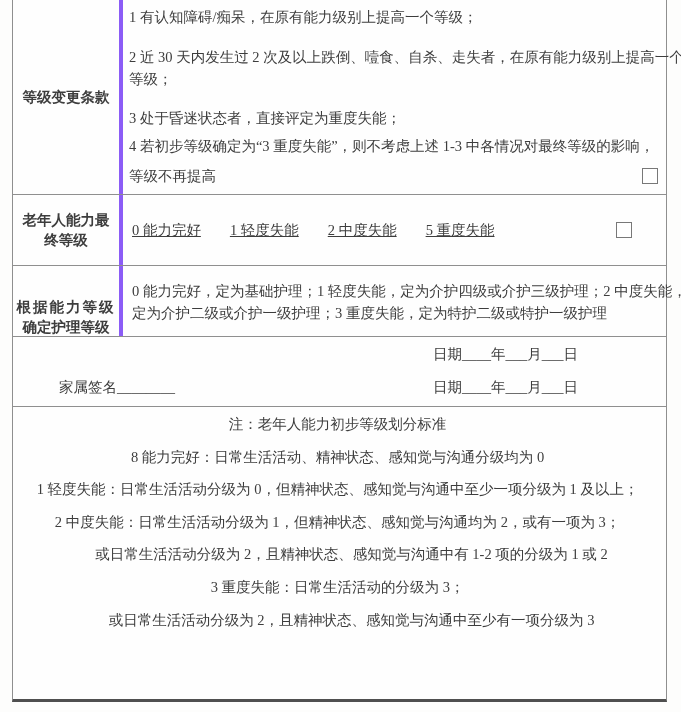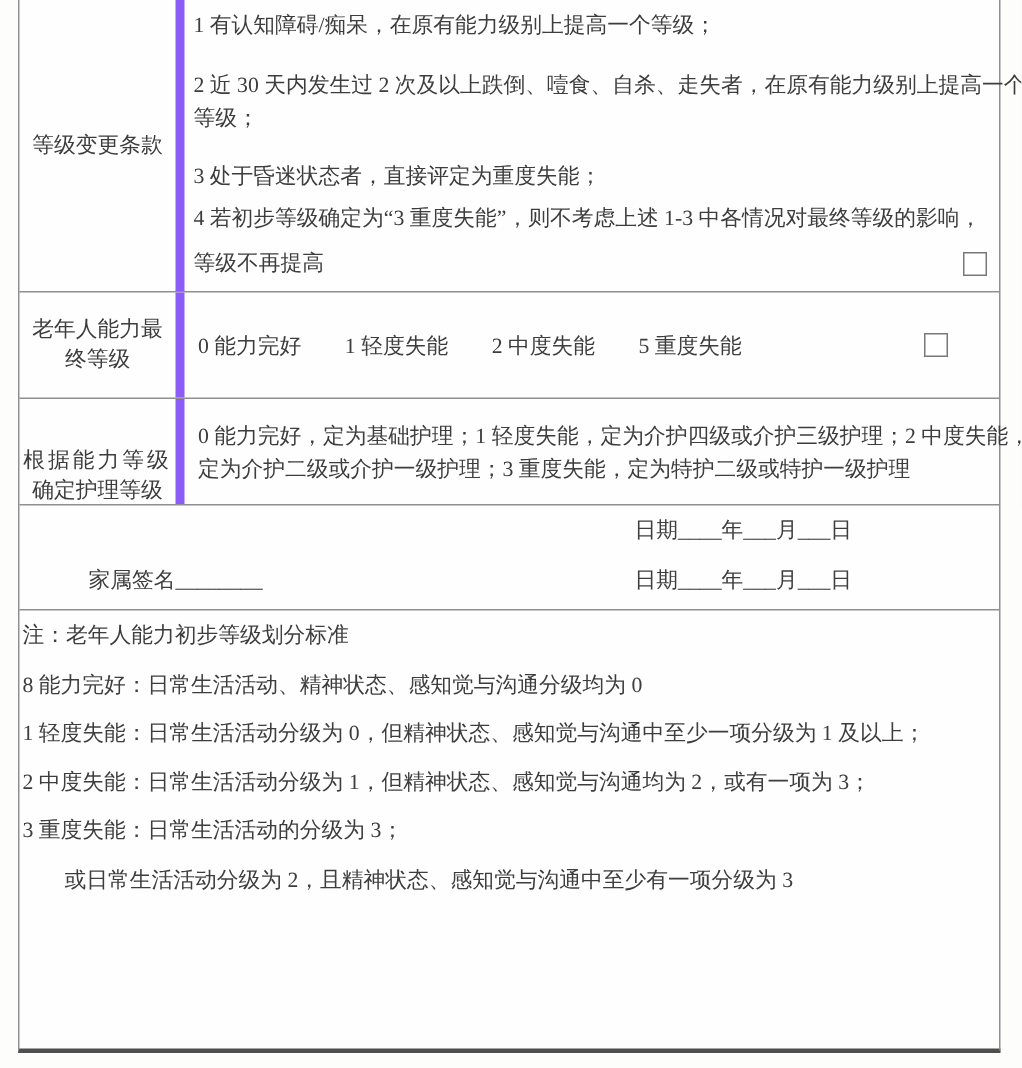--- a/index.html
+++ b/index.html
@@ -14,48 +14,48 @@
     border-bottom:3px solid #4f4f4f;
     display:flex;flex-direction:column;box-sizing:border-box;background:#fefefe;
   }
   .row{display:flex;border-bottom:1px solid #8f8f8f;box-sizing:border-box;}
   .row1{height:195px;}
   .row2{height:71px;}
   .row3{height:71px;}
   .row4{height:70px;}
   .row5{flex:1;border-bottom:none;}
   .labelcell{
-    width:110px;border-right:6px solid #8b5cf6;box-sizing:border-box;
+    width:110px;border-right:4px solid #8b5cf6;box-sizing:border-box;
     display:flex;flex-direction:column;align-items:center;justify-content:center;
-    text-align:right;line-height:20px;flex-shrink:0;
+    text-align:right;line-height:20px;flex-shrink:0;font-weight:bold;
   }
   .labelcell .sp{letter-spacing:2px;margin-top:32px;}
   .content{flex:1;position:relative;box-sizing:border-box;padding:0 8px 0 6px;}
   .c1{padding-top:6px;}
   .line{line-height:22px;white-space:nowrap;}
   .gap18{margin-top:18px;}
   .gap17{margin-top:17px;}
   .gap6{margin-top:6px;}
   .gap8{margin-top:8px;}
   .flexline{display:flex;align-items:center;}
   .checkbox{
     display:inline-block;width:16px;height:16px;background:#fff;
     border:1px solid #787878;box-sizing:border-box;flex-shrink:0;
   }
   .cb-right{margin-left:auto;margin-right:26px;}
-  .c2{display:flex;align-items:center;padding-left:9px;}
+  .c2{display:flex;align-items:center;padding-left:9px;text-decoration:underline;}
   .opt{margin-right:29px;white-space:nowrap;}
   .c3{padding-top:14px;padding-left:9px;}
   .c3 .line{line-height:22px;}
   .sigline{position:relative;line-height:33px;height:33px;white-space:nowrap;}
   .signame{margin-left:40px;}
-  .sigdate{position:absolute;left:404px;top:0;}
+  .sigdate{position:absolute;left:414px;top:0;}
   .c4{padding-top:1px;}
   .c5{padding:1px 6px 0 2px;}
-  .note-line{line-height:32.6px;white-space:nowrap;}
+  .note-line{line-height:32.6px;white-space:nowrap;text-align:center;}
   .note-indent{padding-left:28px;}
 </style>
 </head>
 <body>
 
 <div class="doc">
   <div class="tbl">
 
     <div class="row row1">
       <div class="labelcell">
@@ -110,19 +110,20 @@
         </div>
       </div>
     </div>
 
     <div class="row row5">
       <div class="content c5">
         <div class="note-line">注：老年人能力初步等级划分标准</div>
         <div class="note-line">8 能力完好：日常生活活动、精神状态、感知觉与沟通分级均为 0</div>
         <div class="note-line">1 轻度失能：日常生活活动分级为 0，但精神状态、感知觉与沟通中至少一项分级为 1 及以上；</div>
         <div class="note-line">2 中度失能：日常生活活动分级为 1，但精神状态、感知觉与沟通均为 2，或有一项为 3；</div>
+        <div class="note-line note-indent">或日常生活活动分级为 2，且精神状态、感知觉与沟通中有 1-2 项的分级为 1 或 2</div>
         <div class="note-line">3 重度失能：日常生活活动的分级为 3；</div>
         <div class="note-line note-indent">或日常生活活动分级为 2，且精神状态、感知觉与沟通中至少有一项分级为 3</div>
       </div>
     </div>
 
   </div>
 </div>
 
 </body></html>

